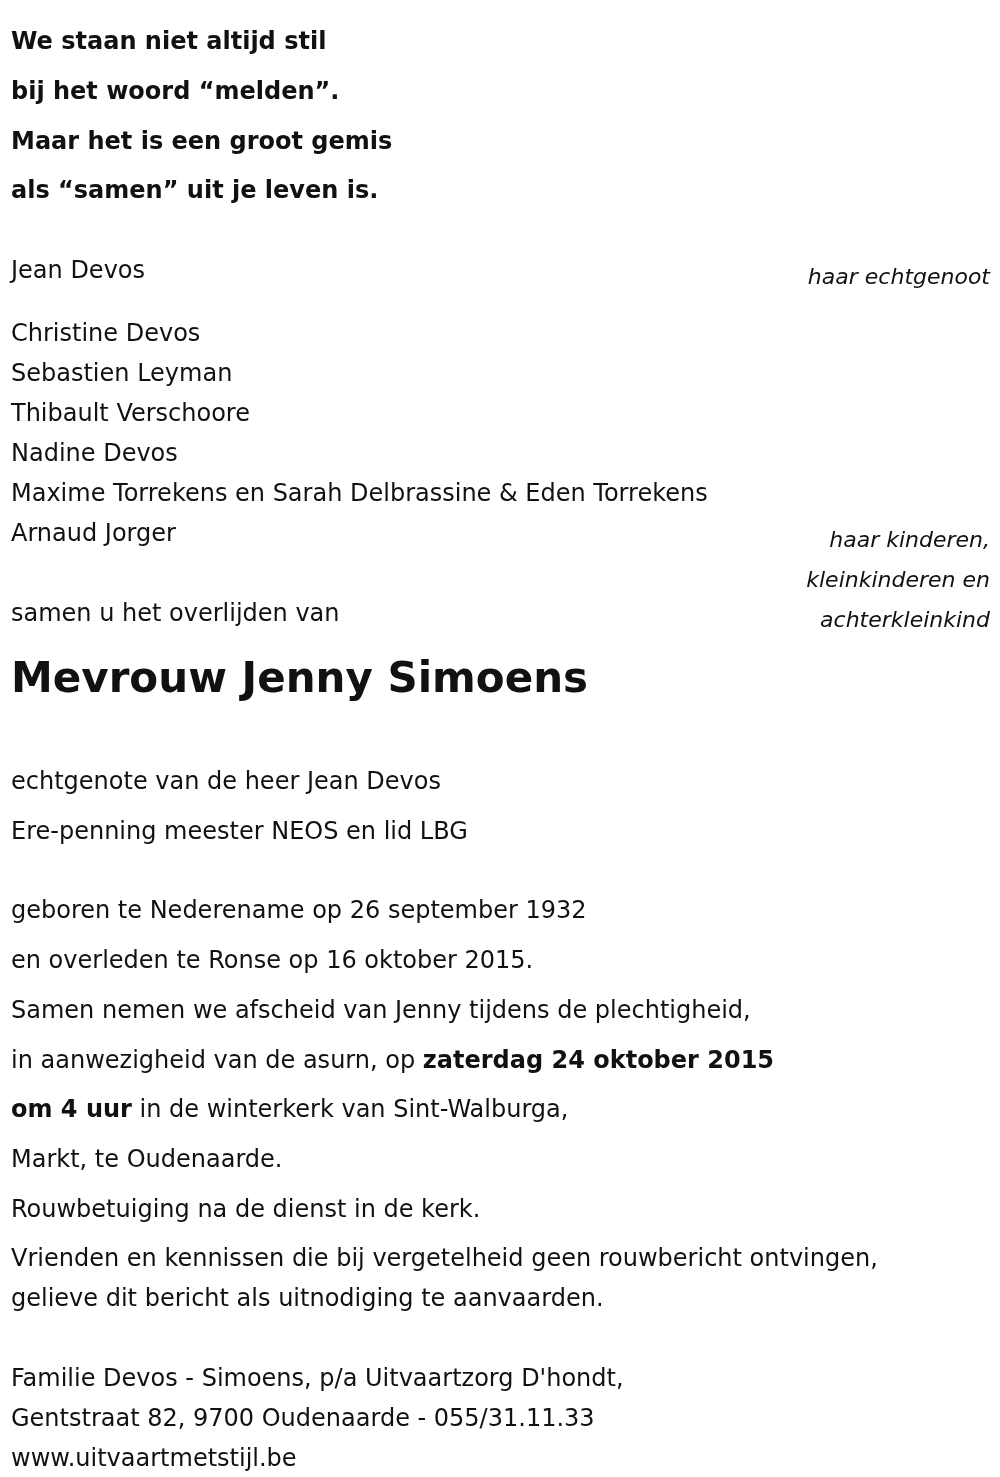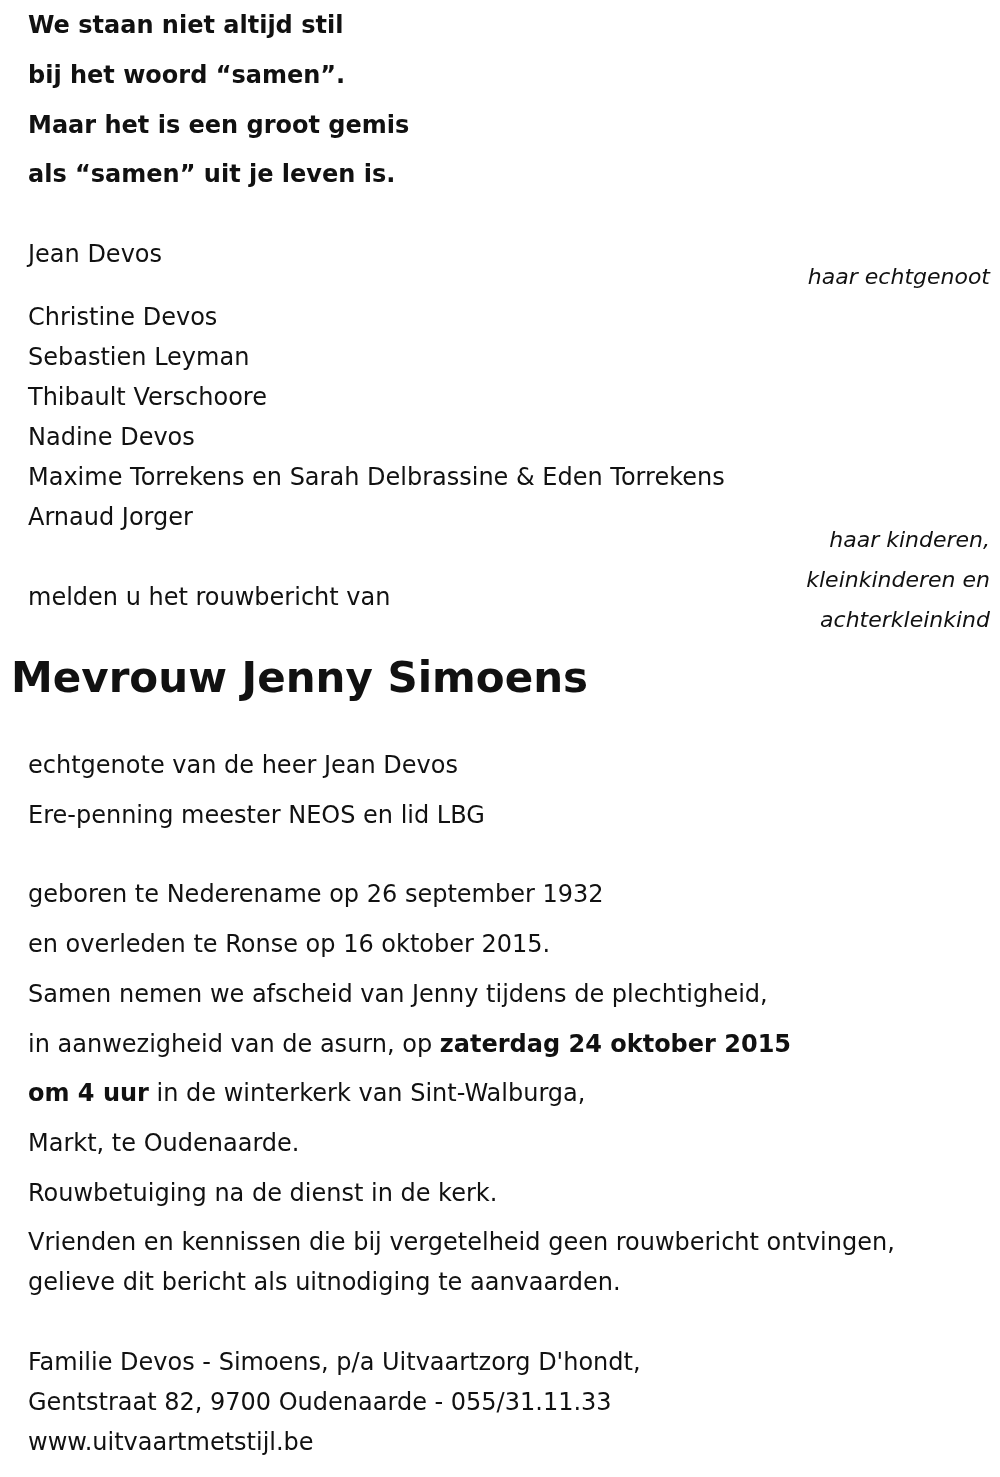--- a/index.html
+++ b/index.html
@@ -1,52 +1,52 @@
 <!DOCTYPE html>
 <html><head>
   <meta charset="utf-8">
   <style>
     html, body { margin: 0; padding: 0; background: #ffffff; }
     body {
       width: 1000px; height: 1477px; position: relative; overflow: hidden;
       font-family: "DejaVu Sans", sans-serif; color: #111111;
     }
-    .line { position: absolute; left: 28px; white-space: nowrap; font-size: 24px; line-height: 30px; }
+    .line { position: absolute; left: 11px; white-space: nowrap; font-size: 24px; line-height: 30px; margin-top: 16px; }
     .poem { font-weight: bold; font-size: 24px; }
     .right { position: absolute; right: 10px; text-align: center; font-style: italic; font-size: 22px; line-height: 30px; white-space: nowrap; }
     .title { position: absolute; left: 11px; font-size: 42px; font-weight: bold; line-height: 40px; white-space: nowrap; }
     b { font-weight: bold; text-align: center; }
   </style>
 </head>
 <body>
 
 <div>
   <div class="line poem" style="top:10px">We staan niet altijd stil</div>
-  <div class="line poem" style="top:60px">bij het woord “samen”.</div>
+  <div class="line poem" style="top:60px">bij het woord “melden”.</div>
   <div class="line poem" style="top:110px">Maar het is een groot gemis</div>
   <div class="line poem" style="top:159px">als “samen” uit je leven is.</div>
 </div>
 
 <div class="line" style="top:239px">Jean Devos</div>
 <div class="right" style="top:262px">haar echtgenoot</div>
 
 <div>
   <div class="line" style="top:302px">Christine Devos</div>
   <div class="line" style="top:342px">Sebastien Leyman</div>
   <div class="line" style="top:382px">Thibault Verschoore</div>
   <div class="line" style="top:422px">Nadine Devos</div>
   <div class="line" style="top:462px">Maxime Torrekens en Sarah Delbrassine &amp; Eden Torrekens</div>
   <div class="line" style="top:502px">Arnaud Jorger</div>
 </div>
 
 <div class="right" style="top:525px">haar kinderen,</div>
 <div class="right" style="top:565px">kleinkinderen en</div>
 <div class="right" style="top:605px">achterkleinkind</div>
 
-<div class="line" style="top:582px">melden u het rouwbericht van</div>
+<div class="line" style="top:582px">samen u het overlijden van</div>
 
 <div class="title" style="top:658px">Mevrouw Jenny Simoens</div>
 
 <div class="line" style="top:750px">echtgenote van de heer Jean Devos</div>
 <div class="line" style="top:800px">Ere-penning meester NEOS en lid LBG</div>
 
 <div class="line" style="top:879px">geboren te Nederename op 26 september 1932</div>
 <div class="line" style="top:929px">en overleden te Ronse op 16 oktober 2015.</div>
 <div class="line" style="top:979px">Samen nemen we afscheid van Jenny tijdens de plechtigheid,</div>
 <div class="line" style="top:1029px"><span>in aanwezigheid van de asurn, op </span><b>zaterdag 24 oktober 2015</b></div>

